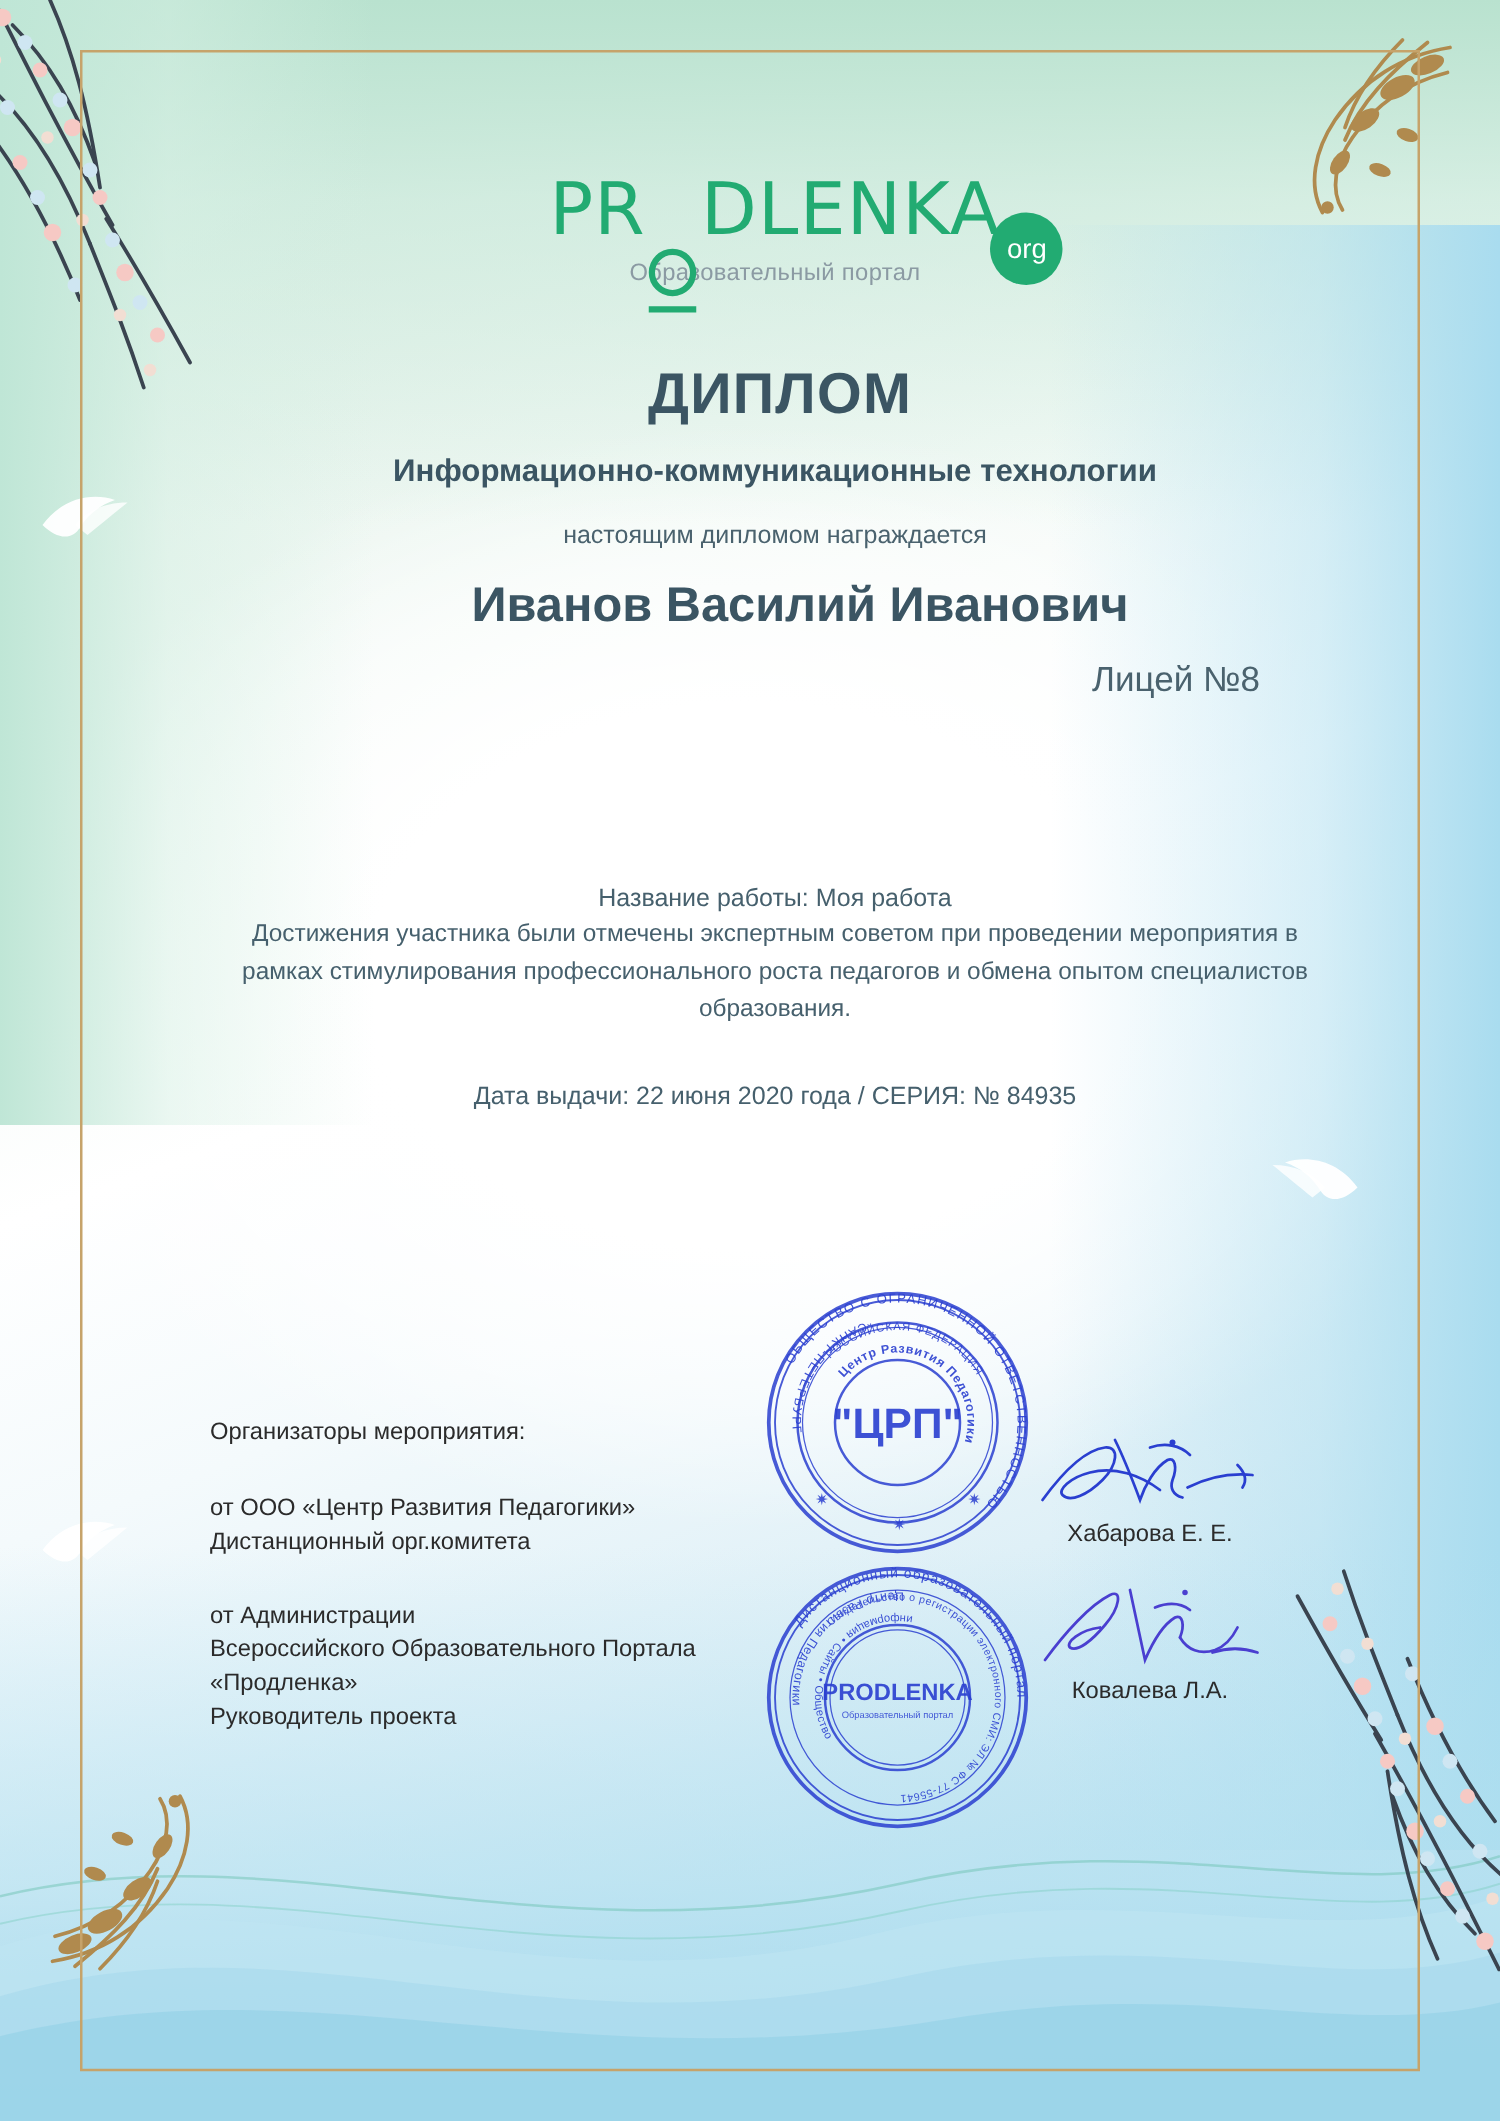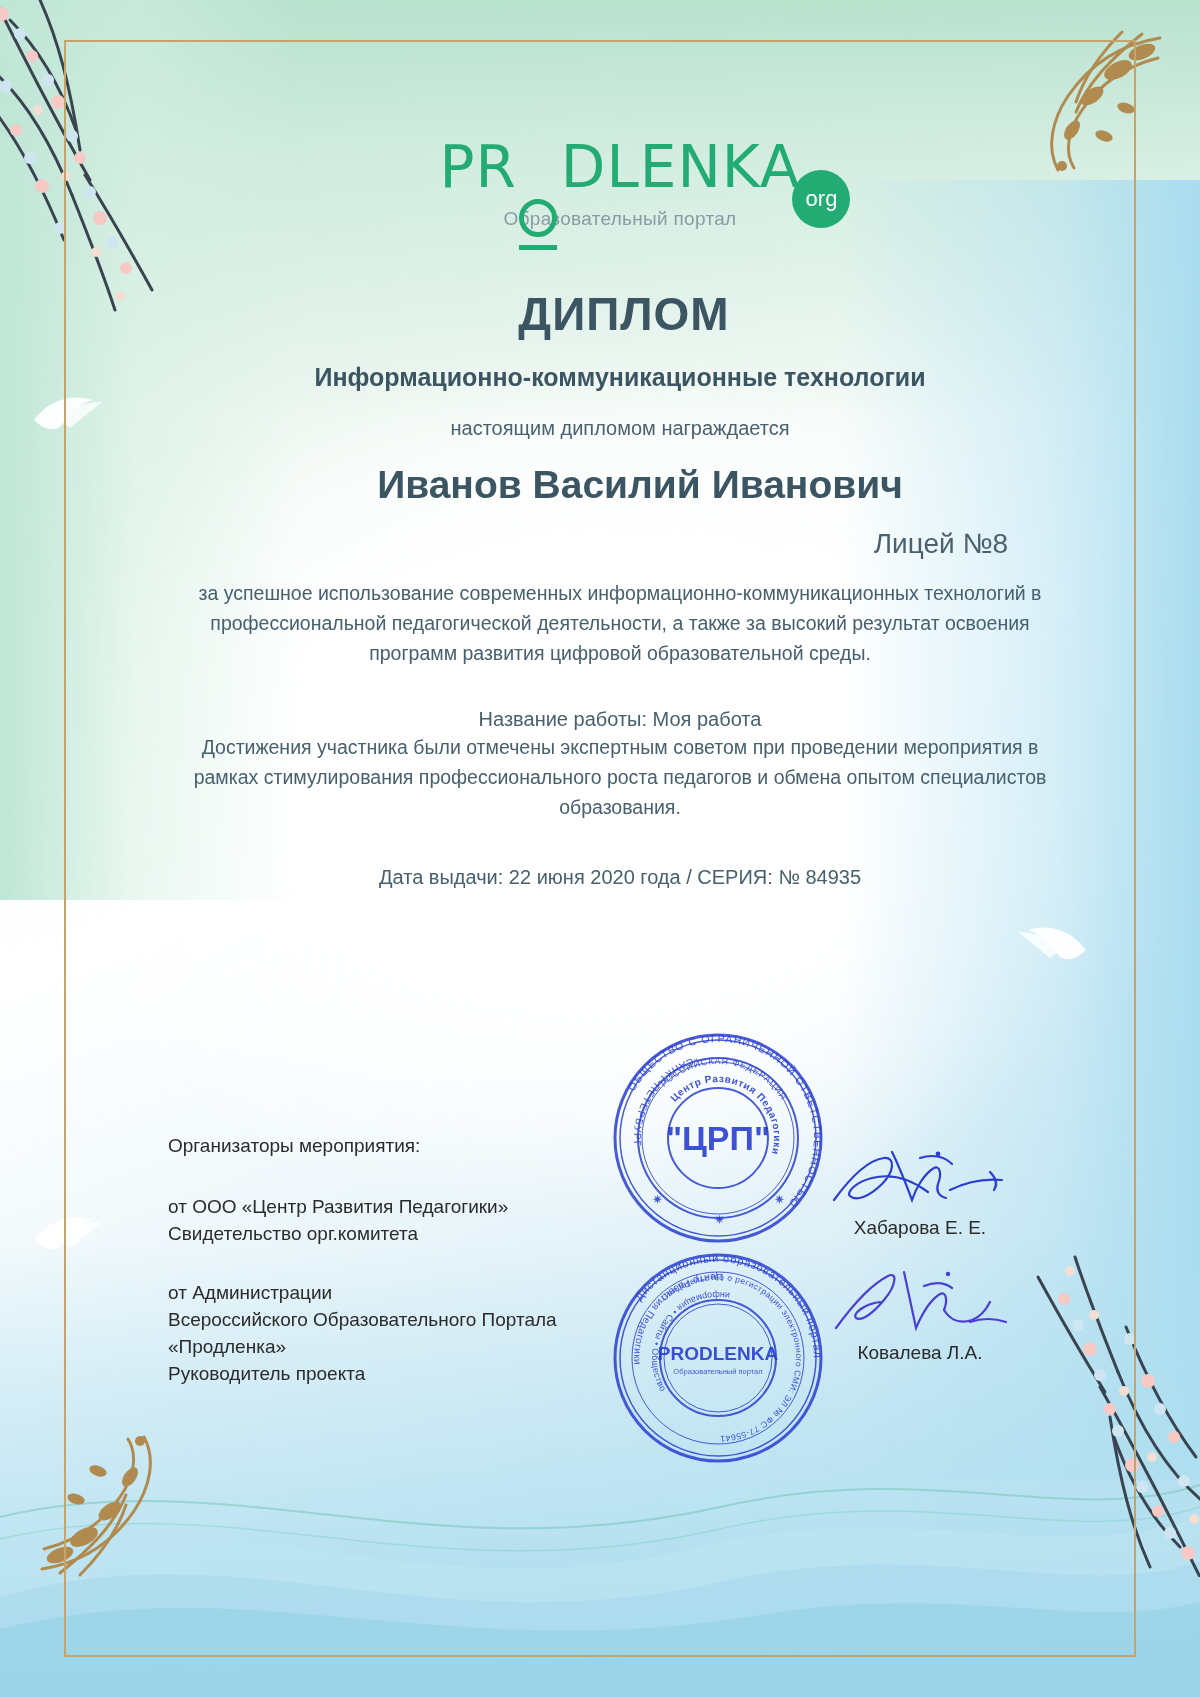--- a/index.html
+++ b/index.html
@@ -263,21 +263,20 @@
       </div>
       <div class="logo-sub">Образовательный портал</div>
     </div>
 
     <div class="title">ДИПЛОМ</div>
     <div class="subtitle">Информационно-коммуникационные технологии</div>
     <div class="awarded">настоящим дипломом награждается</div>
     <div class="name">Иванов Василий Иванович</div>
     <div class="school">Лицей №8</div>
 
-    <div class="para para-1">за успешное использование современных информационно-коммуникационных технологий в профессиональной педагогической деятельности, а также за высокий результат освоения программ развития цифровой образовательной среды.</div>
     <div class="work">Название работы: Моя работа</div>
     <div class="para para-2">Достижения участника были отмечены экспертным советом при проведении мероприятия в рамках стимулирования профессионального роста педагогов и обмена опытом специалистов образования.</div>
     <div class="issue">Дата выдачи: 22 июня 2020 года / СЕРИЯ: № 84935</div>
 
     <svg class="stamp stamp-1" width="220" height="220" viewBox="0 0 220 220">
       <defs>
         <path id="s1outer" d="M110,110 m-96,0 a96,96 0 1,1 192,0 a96,96 0 1,1 -192,0"></path>
         <path id="s1outer2" d="M110,110 m96,0 a96,96 0 1,0 -192,0 a96,96 0 1,0 192,0"></path>
         <path id="s1mid" d="M110,110 m-74,0 a74,74 0 1,1 148,0 a74,74 0 1,1 -148,0"></path>
         <path id="s1inner" d="M110,110 m-56,0 a56,56 0 1,1 112,0 a56,56 0 1,1 -112,0"></path>
@@ -341,21 +340,21 @@
         </text>
       </g>
       <text x="110" y="112" text-anchor="middle" font-size="19" font-weight="bold" fill="#2a3fd0" opacity="0.9" font-family="'Liberation Sans',sans-serif">PRODLENKA</text>
       <text x="110" y="126" text-anchor="middle" font-size="7.5" fill="#2a3fd0" opacity="0.85" font-family="'Liberation Sans',sans-serif">Образовательный портал</text>
     </svg>
 
     <div class="org-block">
       <div class="org-head">Организаторы мероприятия:</div>
       <div class="org-1">
         <div> от ООО «Центр Развития Педагогики»</div>
-        <div>Свидетельство орг.комитета</div>
+        <div>Дистанционный орг.комитета</div>
       </div>
       <div class="org-2">
         <div>от Администрации</div>
         <div>Всероссийского Образовательного Портала</div>
         <div>«Продленка»</div>
         <div>Руководитель проекта</div>
       </div>
     </div>
 
     <svg class="sig-mark sig-mark-1" width="200" height="80" viewBox="0 0 200 80">

